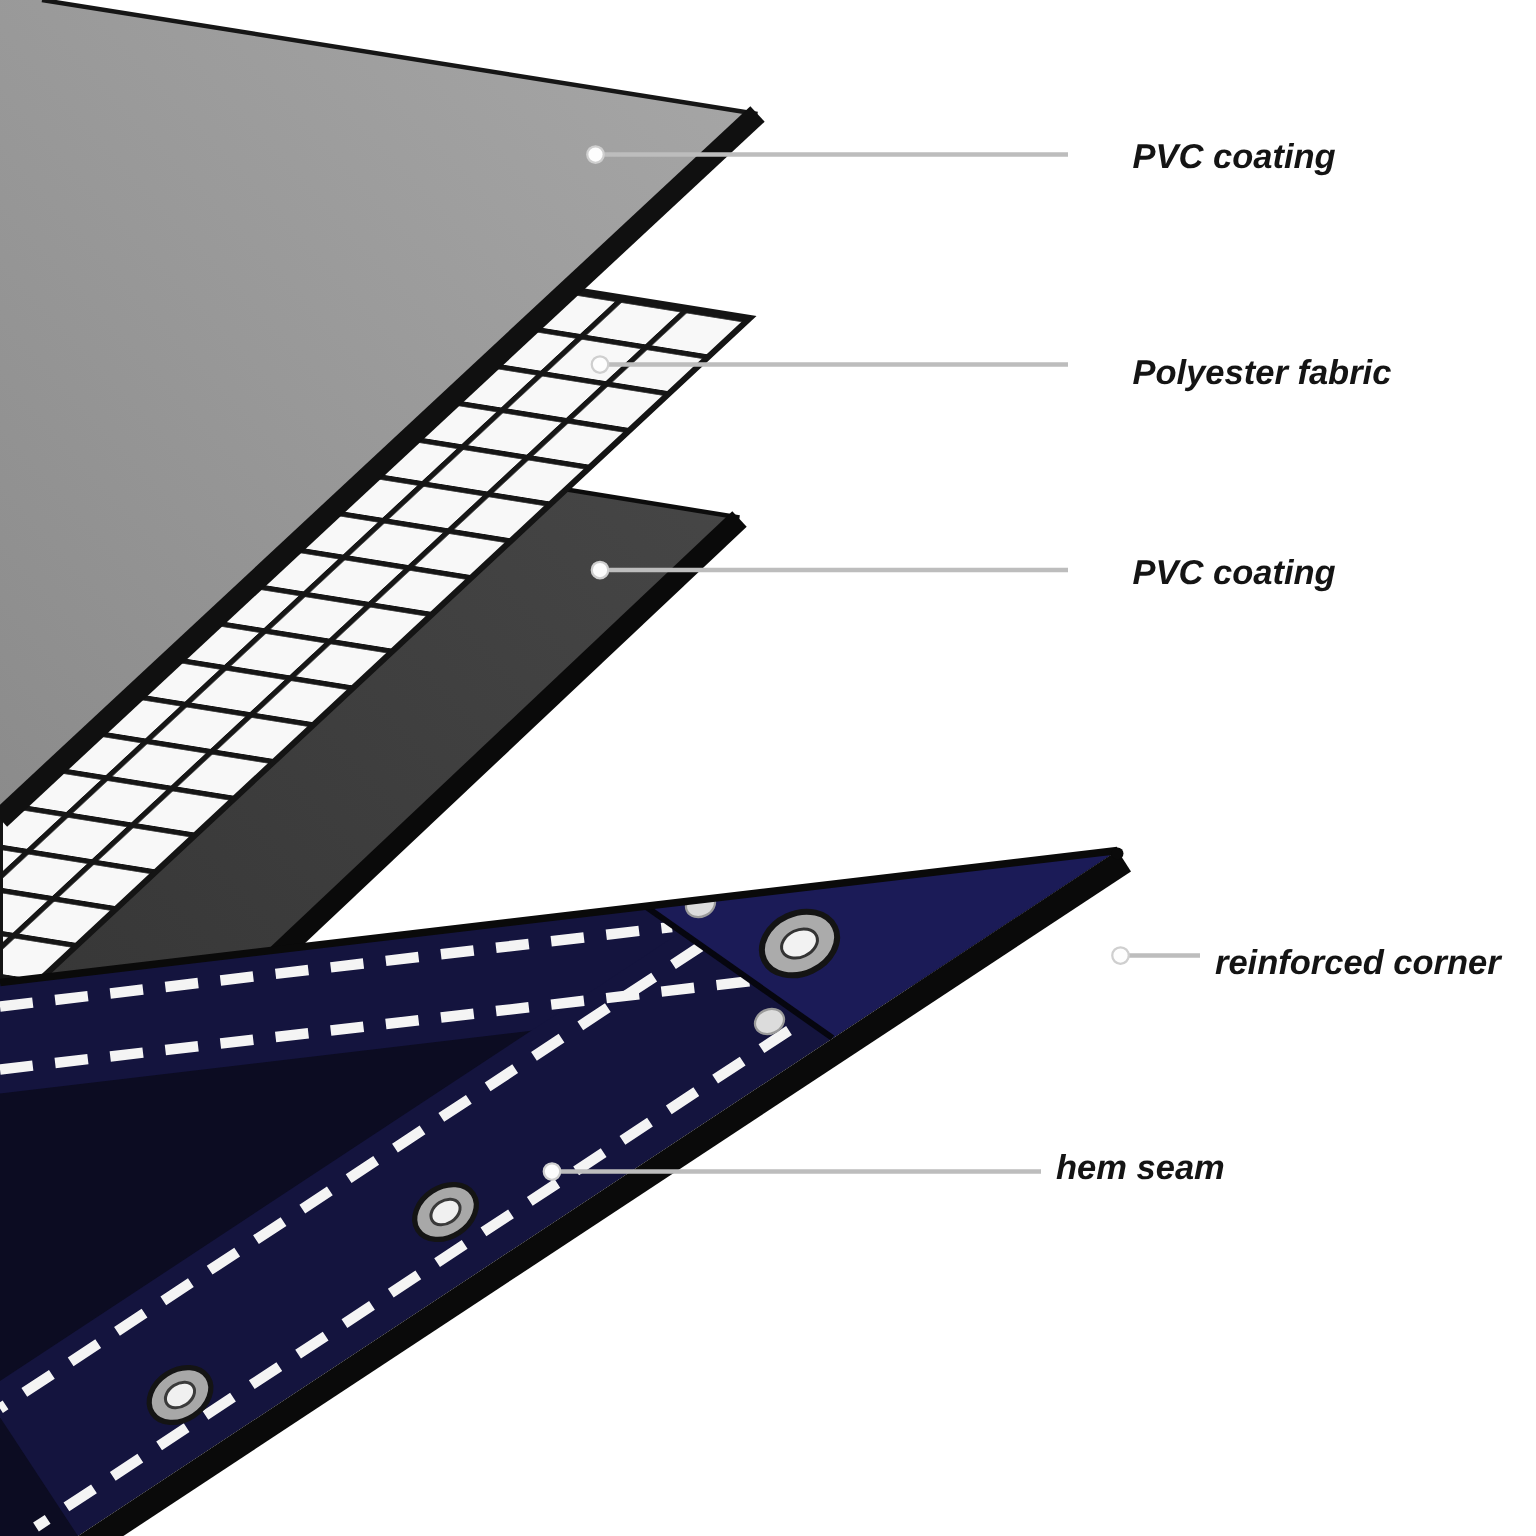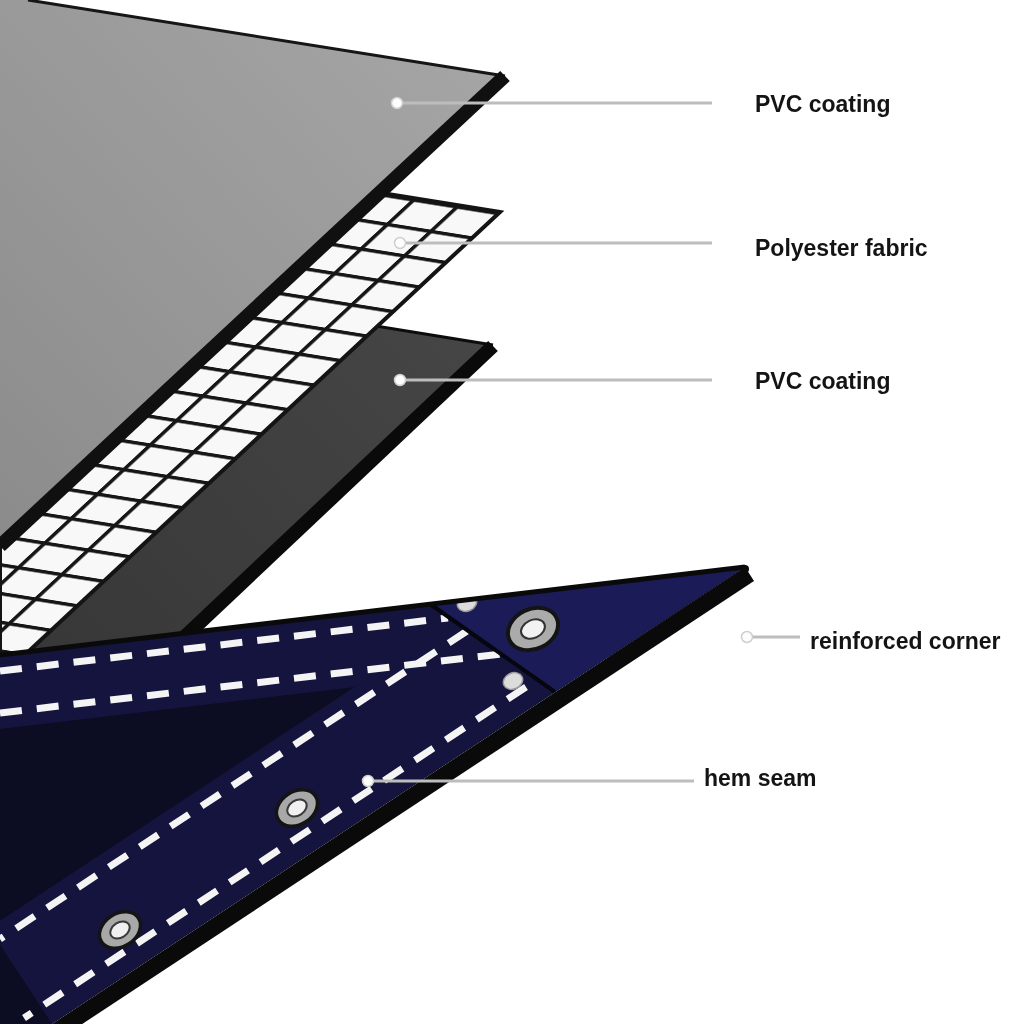--- a/index.html
+++ b/index.html
@@ -1,16 +1,16 @@
 <!DOCTYPE html>
 <html><head>
 <meta charset="utf-8">
 <style>
   html,body{margin:0;padding:0;background:#ffffff;}
-  .stage{position:relative;width:1024px;height:1024px;background:#ffffff;overflow:hidden;}
+  .stage{position:relative;width:1024px;height:1024px;background:#ffffff;overflow:hidden;font-style:italic;}
   svg{display:block;}
   text.callout-label{
     font-family:"Liberation Sans", sans-serif;
     font-weight:bold;
     font-size:23px;
     fill:#141414;
   }
 </style>
 </head>
 <body>

